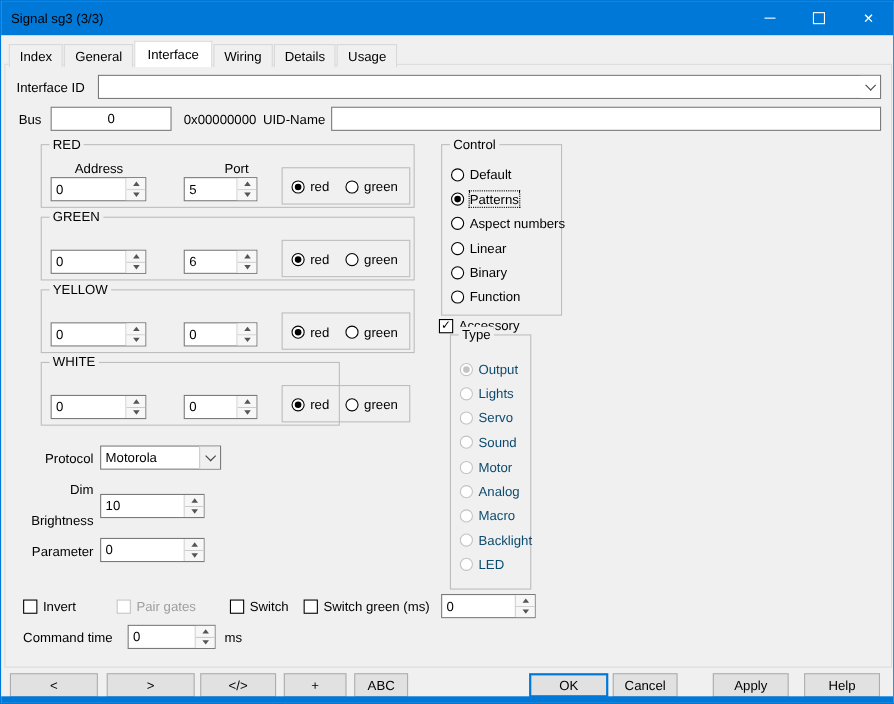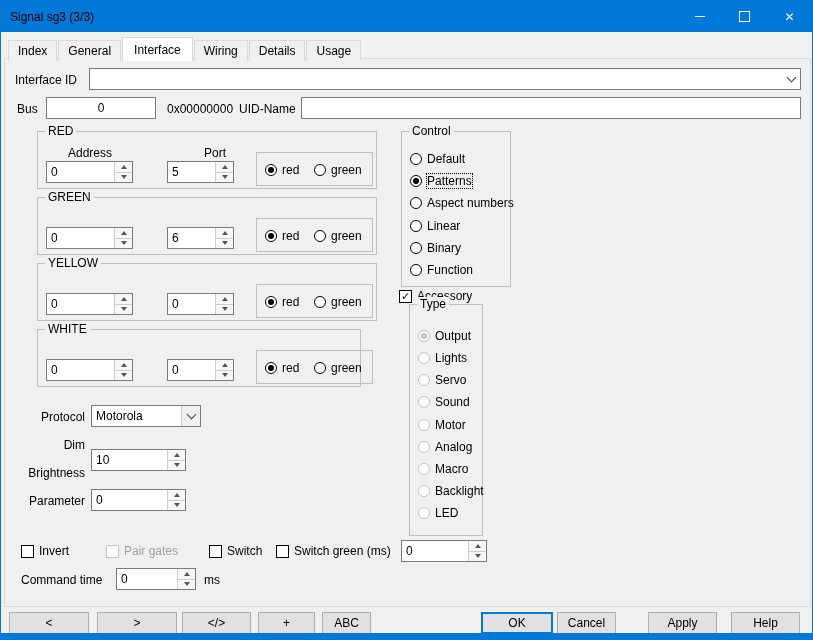--- a/index.html
+++ b/index.html
@@ -27,21 +27,21 @@
   .spin .sbtns{width:17px;display:flex;flex-direction:column;border-left:1px solid #ccc;}
   .spin .sbtn{flex:1;display:flex;align-items:center;justify-content:center;background:#f7f7f7;}
   .spin .sbtn.up{border-bottom:1px solid #ccc;}
   .tri-up{width:0;height:0;border-left:3px solid transparent;border-right:3px solid transparent;border-bottom:4px solid #555;}
   .tri-dn{width:0;height:0;border-left:3px solid transparent;border-right:3px solid transparent;border-top:4px solid #555;}
   .groupbox{position:absolute;border:1px solid #bdbdbd;box-sizing:border-box;}
   .gb-label{position:absolute;top:-8px;left:7px;background:#f0f0f0;padding:0 3px;line-height:14px;white-space:nowrap;}
   .radio{position:absolute;display:flex;align-items:center;gap:5px;white-space:nowrap;}
   .rc{width:12px;height:12px;border:1px solid #000;border-radius:50%;background:#fff;position:relative;flex:none;box-sizing:border-box;}
   .radio.sel .rc::after{content:"";position:absolute;left:2px;top:2px;right:2px;bottom:2px;border-radius:50%;background:#000;}
-  .radio.dis{color:#000000;}
+  .radio.dis{color:#0c4a6e;}
   .radio.dis .rc{border-color:#c3c3c3;}
   .radio.dis.sel .rc::after{background:#c3c3c3;}
   .rlabel.focus{outline:1px dotted #000;}
   .checkbox{position:absolute;display:flex;align-items:center;gap:5px;white-space:nowrap;}
   .cb{width:13px;height:13px;border:1px solid #000;background:#fff;display:flex;align-items:center;justify-content:center;font-size:11px;line-height:1;box-sizing:border-box;flex:none;}
   .checkbox.dis{color:#9f9f9f;}
   .checkbox.dis .cb{border-color:#c3c3c3;}
   .btn{position:absolute;height:22px;background:#e1e1e1;border:1px solid #adadad;box-sizing:border-box;display:flex;align-items:center;justify-content:center;white-space:nowrap;}
   .btn.default{border:2px solid #0078d7;}
   .bottomstrip{position:absolute;left:0;right:0;bottom:0;height:6px;background:#0078d7;}
@@ -194,21 +194,21 @@
         <span class="rc"></span>
         <span class="rlabel">red</span>
       </div>
       <div class="radio" style="left:57px;top:10px">
         <span class="rc"></span>
         <span class="rlabel">green</span>
       </div>
     </div>
   </div>
 
-  <div class="groupbox" style="left:36px;top:328px;width:324px;height:58px">
+  <div class="groupbox" style="left:36px;top:328px;width:272px;height:58px">
     <span class="gb-label">WHITE</span>
     <div class="spin" style="left:8px;top:29px;width:87px">
       <div class="val">0</div>
       <div class="sbtns">
         <div class="sbtn up">
             <span class="tri-up"></span>
           </div>
         <div class="sbtn">
             <span class="tri-dn"></span>
           </div>

